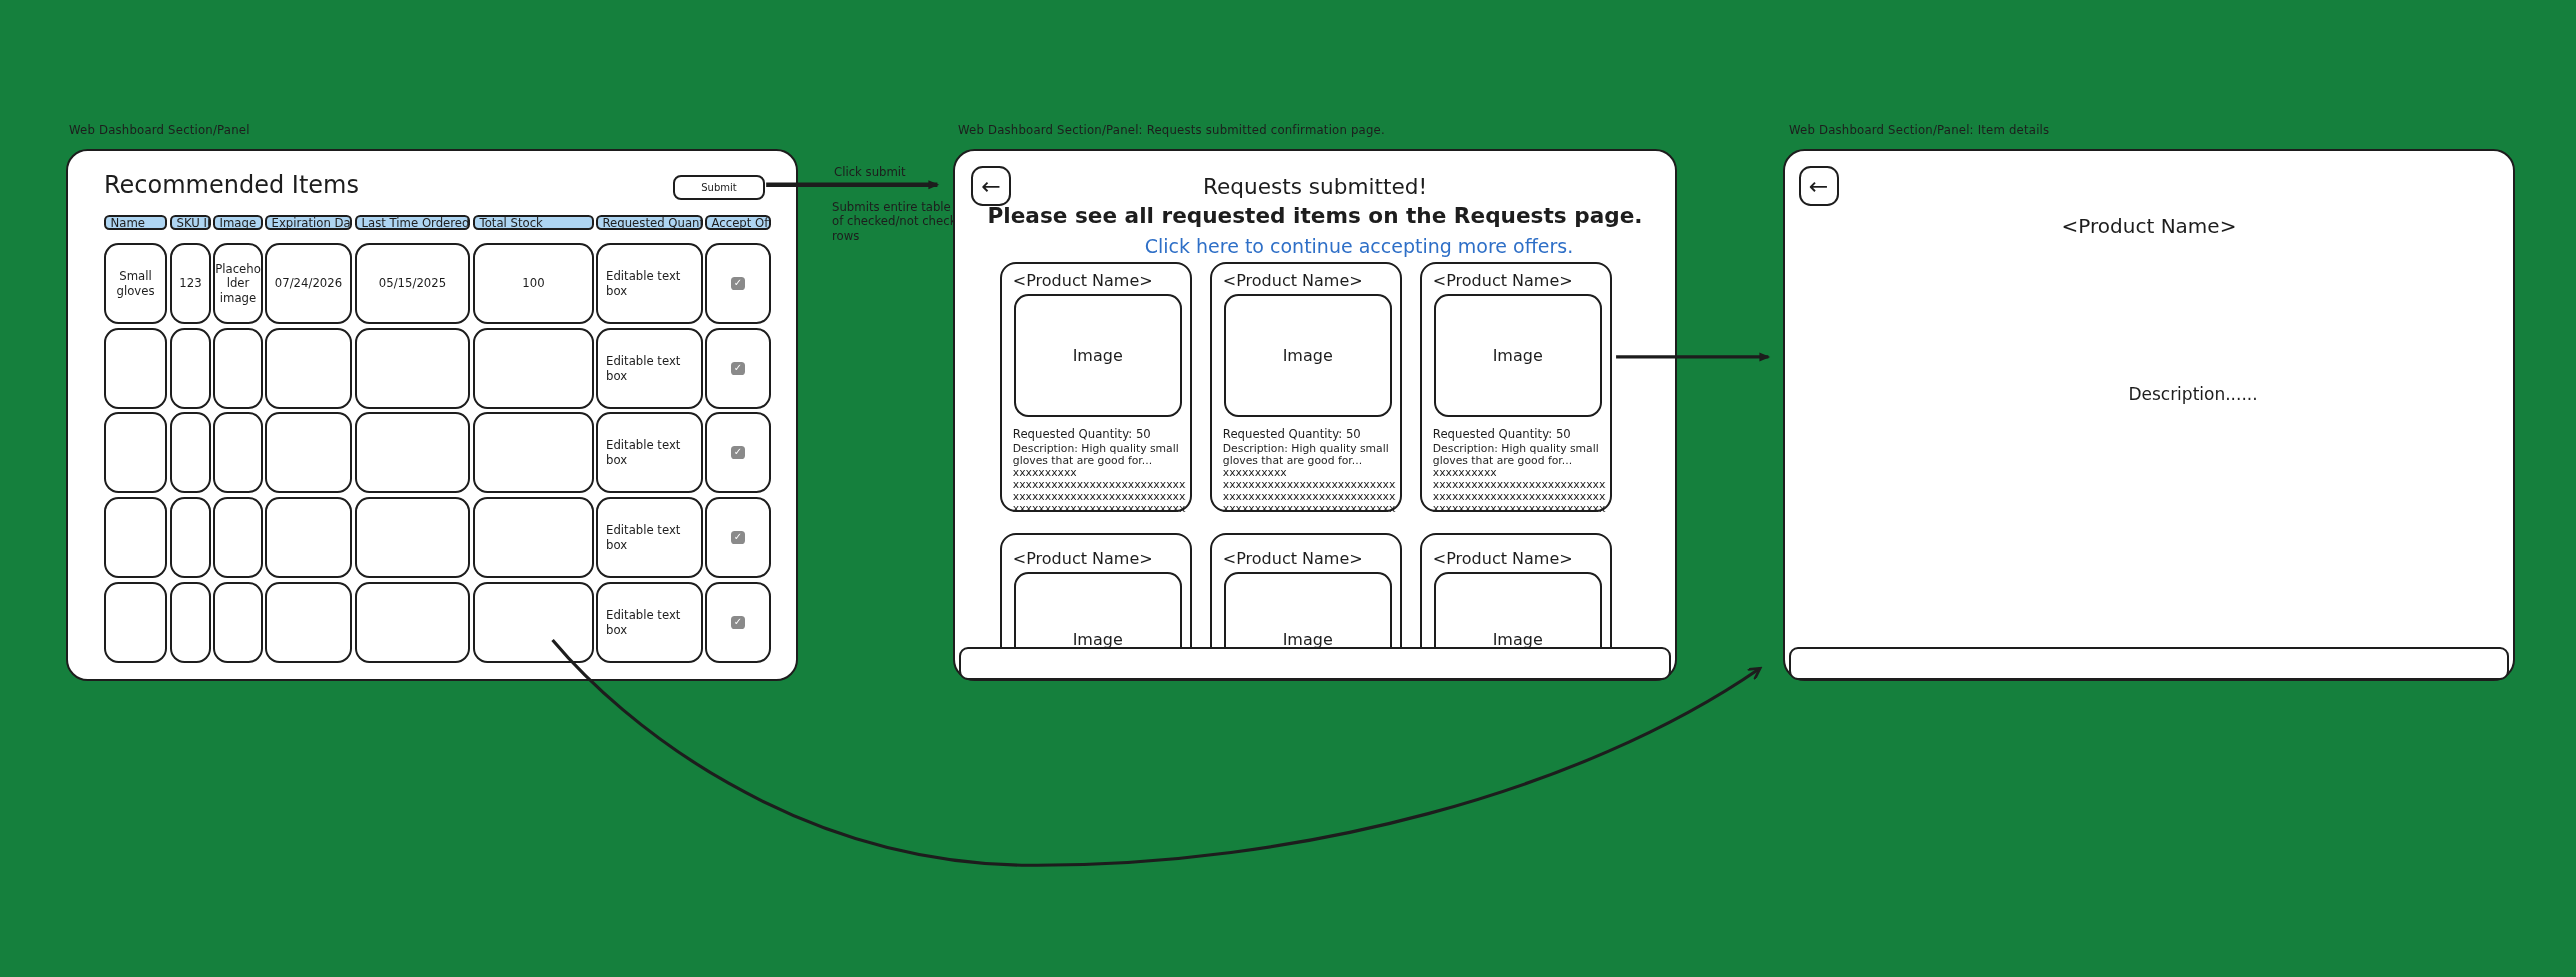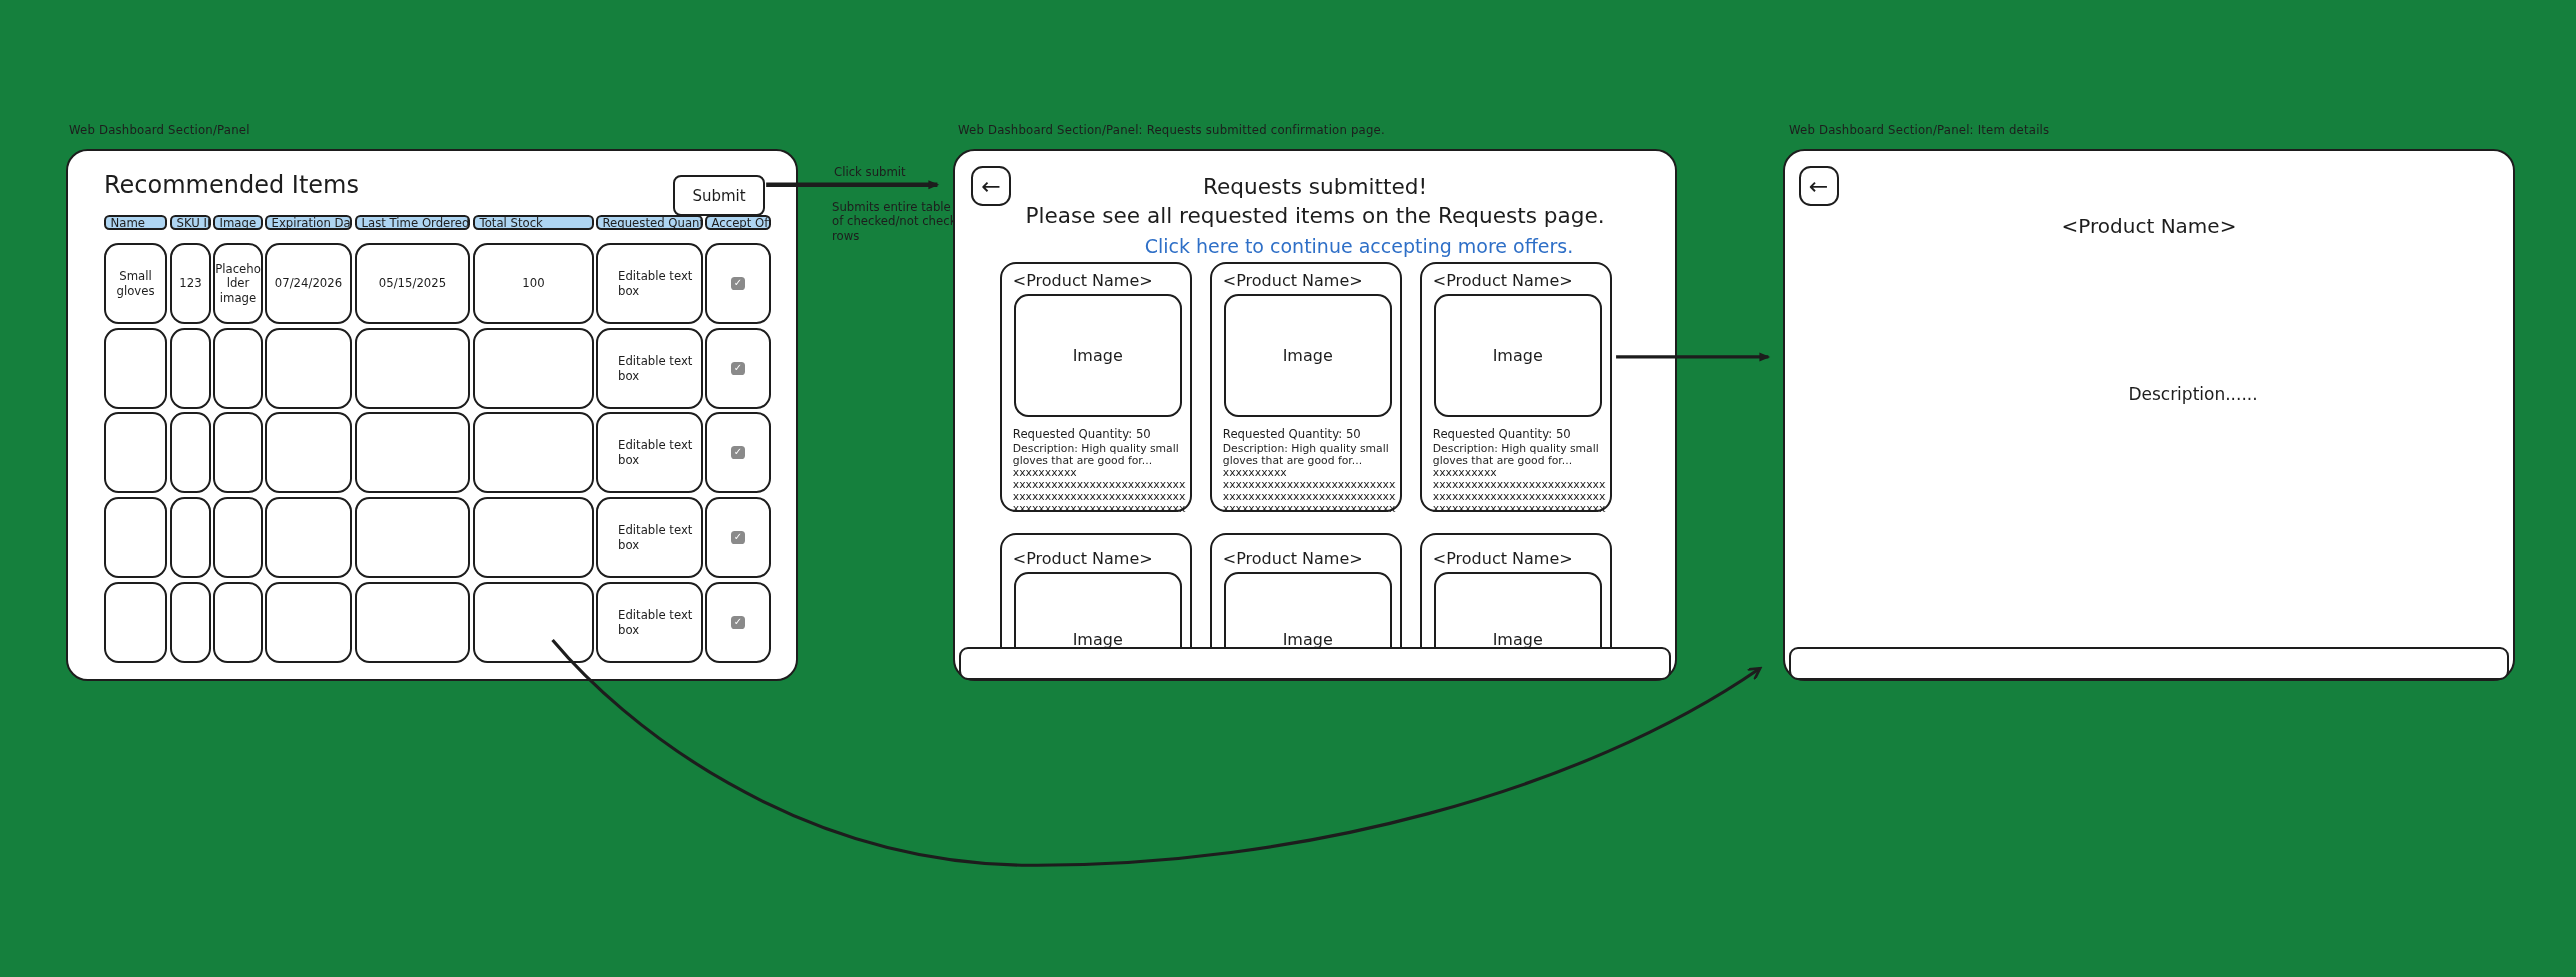--- a/index.html
+++ b/index.html
@@ -9,50 +9,50 @@
   .section-label{position:absolute;top:123px;font-size:11.7px;color:#1d1d1d;letter-spacing:0.2px;}
 
   .panel{position:absolute;top:149px;height:532px;border:2.7px solid #1d1d1d;border-radius:21.6px;
          background:#fff;box-sizing:border-box;}
 
   
   #left-panel{left:66px;width:732px;}
   .panel-title{position:absolute;left:36px;top:20px;font-size:24px;}
   .btn{position:absolute;border:2.7px solid #1d1d1d;border-radius:8px;background:#fff;
        display:flex;align-items:center;justify-content:center;box-sizing:border-box;cursor:pointer;}
-  #submit-btn{left:605px;top:24px;width:92px;height:41px;font-size:15px;}
+  #submit-btn{left:605px;top:24px;width:92px;height:25px;font-size:10px;}
 
   .hcell{position:absolute;top:64px;height:15px;background:#aed5f2;border:2.3px solid #1d1d1d;
          border-radius:5.4px;box-sizing:border-box;display:flex;align-items:center;
          padding-left:4.5px;font-size:11.7px;white-space:nowrap;overflow:hidden;}
   .cell{position:absolute;height:81px;border:2.7px solid #1d1d1d;border-radius:14.4px;background:#fff;
         box-sizing:border-box;display:flex;align-items:center;justify-content:center;
         text-align:center;font-size:11.7px;overflow-wrap:anywhere;overflow:hidden;line-height:1.25;}
-  .cell-left{justify-content:flex-start;text-align:left;padding-left:20px;}
+  .cell-left{justify-content:flex-start;text-align:left;padding-left:8px;}
   .c0{left:36px;width:63px}.c1{left:102px;width:41px}.c2{left:145px;width:50px}
   .c3{left:197px;width:87px}.c4{left:287px;width:115px}.c5{left:405px;width:121px}
   .c6{left:528px;width:107px}.c7{left:637px;width:66px}
   .r0{top:92px}.r1{top:177px}.r2{top:261px}.r3{top:346px}.r4{top:431px}
   .checkbox{width:13.5px;height:13.5px;border-radius:3.6px;background:#8a8a8a;color:#fff;
             display:flex;align-items:center;justify-content:center;font-size:10px;
             font-weight:bold;cursor:pointer;}
 
   
   .annot{position:absolute;font-size:11.7px;line-height:14.4px;white-space:pre-line;}
   #click-submit-label{left:834px;top:165px;}
   #submit-note{left:832px;top:200px;}
 
   
   #middle-panel{left:953px;width:724px;}
   .back-btn{position:absolute;left:16px;top:15.3px;width:40px;height:40px;border:2.7px solid #1d1d1d;
             border-radius:11.7px;background:#fff;display:flex;align-items:center;justify-content:center;
             font-size:23.4px;box-sizing:border-box;cursor:pointer;}
   .mid-heading{position:absolute;left:0;width:100%;text-align:center;font-size:21.6px;}
   #mid-h1{top:23.4px;}
-  #mid-h2{top:52px;}
+  #mid-h2{top:52px;font-weight:bold;}
   #mid-link{position:absolute;left:0;width:100%;text-align:center;top:84px;font-size:19px;
             color:#2e6fc7;cursor:pointer;padding-left:44px;}
   .card{position:absolute;width:192px;height:250px;border:2.7px solid #1d1d1d;border-radius:16px;
         background:#fff;box-sizing:border-box;}
   .cards-row1 .card{top:111px;}
   .card-title{position:absolute;left:10.8px;top:7.2px;font-size:16px;white-space:nowrap;}
   .card-image{position:absolute;left:11.7px;top:30px;width:168px;height:123px;border:2.7px solid #1d1d1d;
               border-radius:14.4px;display:flex;align-items:center;justify-content:center;
               font-size:16px;box-sizing:border-box;}
   .card-qty{position:absolute;left:10.8px;top:163px;font-size:11.7px;white-space:nowrap;}

